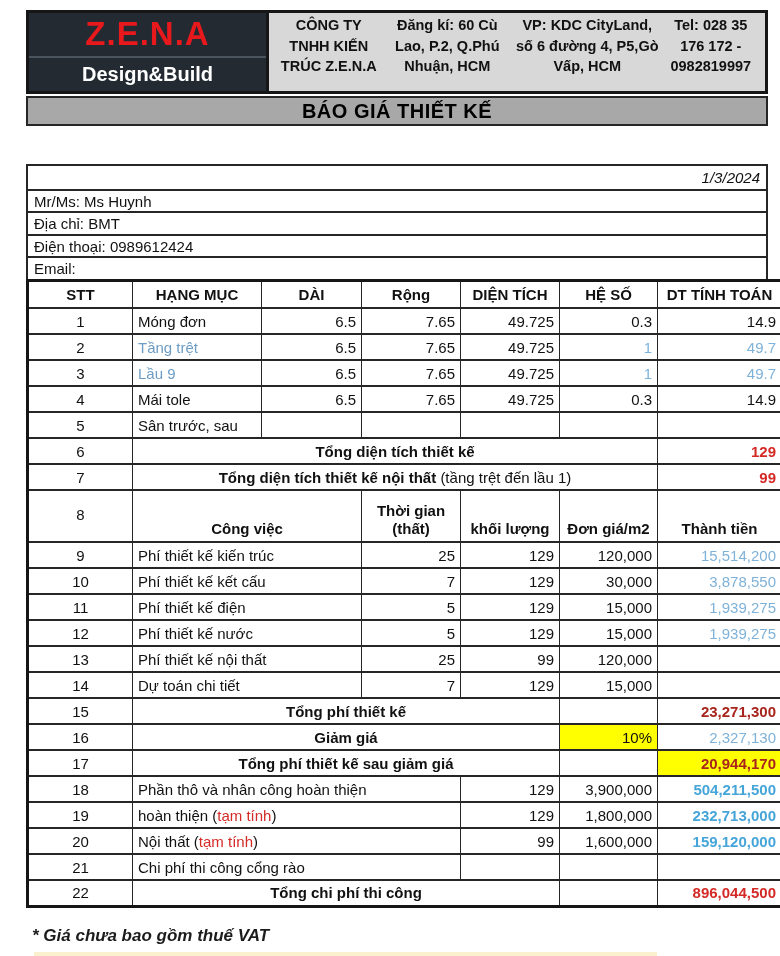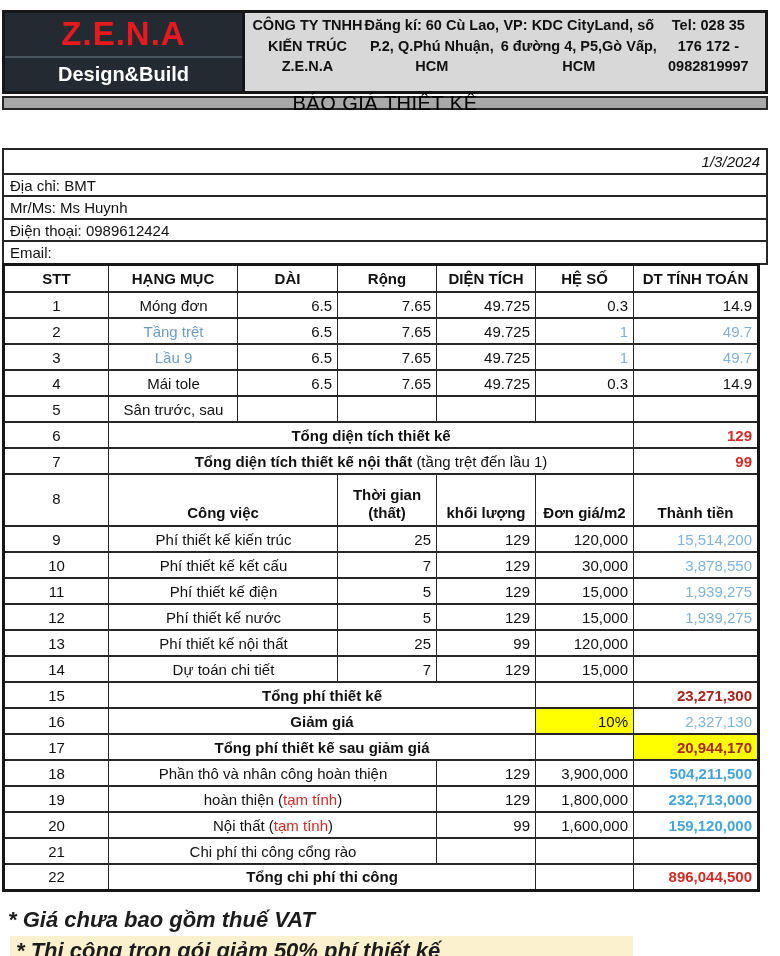--- a/index.html
+++ b/index.html
@@ -3,56 +3,56 @@
 <meta charset="utf-8">
 <style>
   :root{
     --red:#d42a26; --darkred:#a8241d; --lightblue:#7fb2d8; --steelblue:#6d9dc5;
     --bluebold:#45a5d9; --yellow:#ffff00; --cream:#fcf1ce; --logodark:#232a32;
     --logored:#e8191c; --hdrgray:#d8d8d8; --titlegray:#a8a8a8; --line:#262626;
   }
   *{box-sizing:border-box; margin:0; padding:0;}
   html,body{width:780px; background:#ffffff;}
   body{font-family:"Liberation Sans", sans-serif; color:#111;}
-  .page{width:780px; height:956px; padding:10px 12px 0 2px; background:#fff;}
+  .page{width:780px; height:956px; padding:10px 12px 0 26px; background:#fff;}
 
   
   .hdr{display:flex; border:3px solid #161616; height:84px;}
   .logo{width:240px; background:var(--logodark); display:flex; flex-direction:column; border-right:3px solid #161616;}
   .logo-top{flex:1.12; display:flex; align-items:center; justify-content:center;}
   .logo-name{color:var(--logored); font-weight:bold; font-size:33px; letter-spacing:1px;}
   .logo-bot{flex:.88; display:flex; align-items:center; justify-content:center; border-top:2px solid #4a545e;}
   .logo-sub{color:#fff; font-weight:bold; font-size:20px;}
   .coinfo{flex:1; background:var(--hdrgray); display:flex; flex-direction:row; justify-content:center; text-align:center; font-weight:bold; font-size:14.5px; line-height:1.42; padding:2px 6px;}
 
   
-  .titlebar{border:2.5px solid var(--line); border-top-width:2px; margin-top:2px; background:var(--titlegray); height:14px; display:flex; align-items:center; justify-content:center; font-weight:normal; font-size:20px; letter-spacing:.5px; color:#000;}
+  .titlebar{border:2.5px solid var(--line); border-top-width:2px; margin-top:2px; background:var(--titlegray); height:30px; display:flex; align-items:center; justify-content:center; font-weight:bold; font-size:20px; letter-spacing:.5px; color:#000;}
   .rowbox{border:2.5px solid var(--line); margin-top:-2.5px; height:25px; display:flex; align-items:center; font-size:15px; padding:0 6px; background:#fff;}
   .date{justify-content:flex-end; font-style:italic; height:27px;margin-top:38px;}
 
   
   table{width:755px; border-collapse:collapse; table-layout:fixed; margin-top:-2.5px; font-size:15px;}
   col.c0{width:105px;} col.c1{width:129px;} col.c2{width:100px;} col.c3{width:99px;}
   col.c4{width:99px;} col.c5{width:98px;} col.c6{width:125px;}
   td,th{border-top:2.5px solid var(--line); border-bottom:2.5px solid var(--line); border-left:1.5px solid var(--line); border-right:1.5px solid var(--line); padding:1px 4px; overflow:hidden; white-space:nowrap; vertical-align:middle; font-weight:normal; background:#fff;}
   table{border:3px solid #161616;}
   thead th{font-weight:bold; text-align:center; height:28px; white-space:nowrap;}
   tr{height:26px;}
   tr.tall{height:52px;}
   tr.tall td{vertical-align:bottom; padding-bottom:3px; white-space:normal; line-height:1.2;}
   tr.tall td.vm{vertical-align:middle;}
-  .c{text-align:center;} .l{text-align:center; padding-left:5px;} .r{text-align:right; padding-right:5px;}
+  .c{text-align:center;} .l{text-align:left; padding-left:5px;} .r{text-align:right; padding-right:5px;}
   .b{font-weight:bold;}
   .red{color:var(--red);} .darkred{color:var(--darkred);} .lightblue{color:var(--lightblue);}
   .steelblue{color:var(--steelblue);} .bluebold{color:var(--bluebold); font-weight:bold;border-radius:7px;}
   .yellow{background:var(--yellow);}
 
   
   .notes{margin-top:13px;}
-  .note{font-style:italic; font-weight:bold; font-size:22px; height:31px; display:flex; align-items:center; padding-left:6px; color:#1c1c1c;}
+  .note{font-style:italic; font-weight:bold; font-size:17px; height:31px; display:flex; align-items:center; padding-left:6px; color:#1c1c1c;}
   .note.hl{background:var(--cream); width:623px;margin-left:8px;}
 </style>
 </head>
 <body>
 
 <div class="page">
 
   <div class="hdr">
     <div class="logo">
       <div class="logo-top">
@@ -66,22 +66,22 @@
       <div>CÔNG TY TNHH KIẾN TRÚC Z.E.N.A</div>
       <div>Đăng kí: 60 Cù Lao, P.2, Q.Phú Nhuận, HCM</div>
       <div>VP: KDC CityLand, số 6 đường 4, P5,Gò Vấp, HCM</div>
       <div>Tel: 028 35 176 172 - 0982819997</div>
     </div>
   </div>
 
   <div class="titlebar">BÁO GIÁ THIẾT KẾ</div>
 
   <div class="rowbox date">1/3/2024</div>
+  <div class="rowbox">Mr/Ms: Ms Huynh</div>
   <div class="rowbox">Địa chỉ:  BMT</div>
-  <div class="rowbox">Mr/Ms: Ms Huynh</div>
   <div class="rowbox">Điện thoại: 0989612424</div>
   <div class="rowbox">Email:</div>
 
   <table>
     <colgroup>
       <col class="c0">
         <col class="c1">
         <col class="c2">
         <col class="c3">
         <col class="c4">

